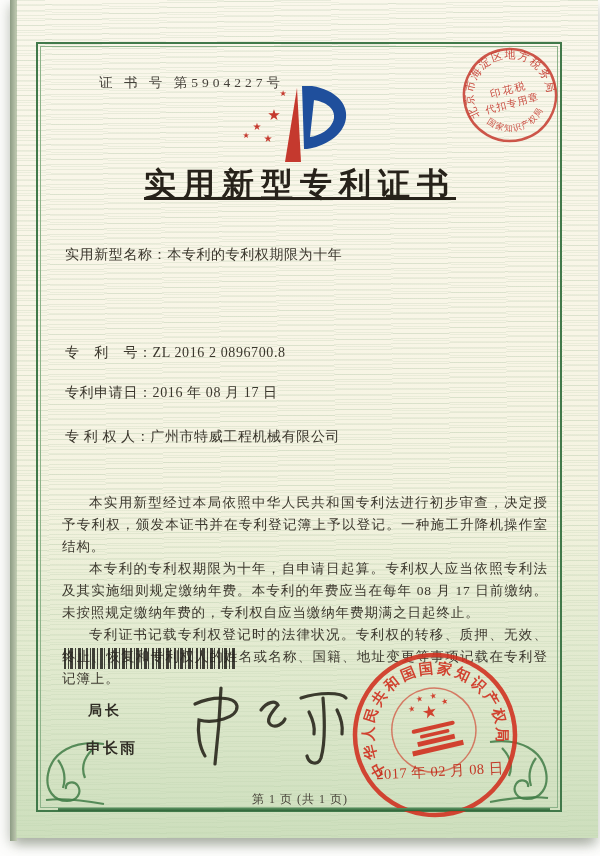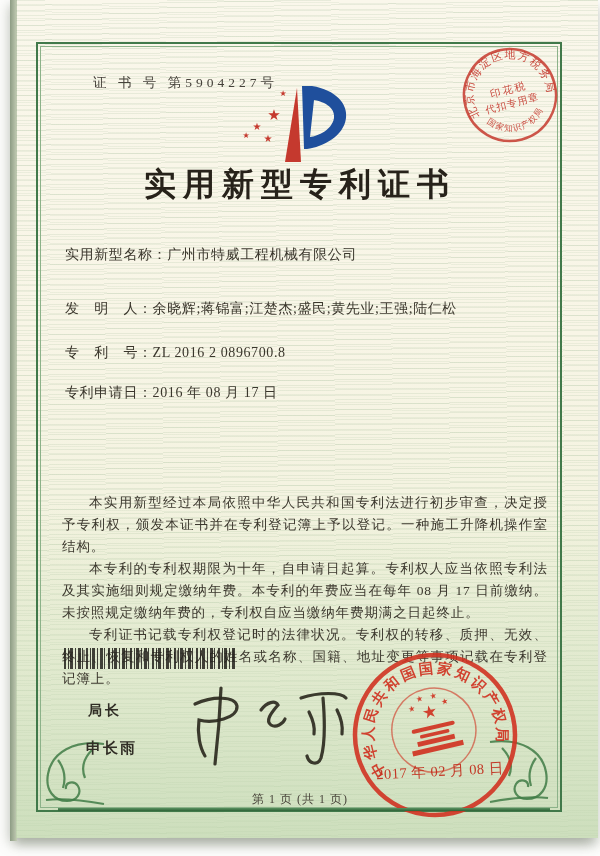--- a/index.html
+++ b/index.html
@@ -26,27 +26,27 @@
   }
   .frame{
     position:absolute;left:20px;top:42px;width:522px;height:766px;
     border:2px solid var(--green,#41794a);
     pointer-events:none;
   }
   .frame::after{
     content:'';position:absolute;inset:2px;border:1px solid #8cb289;
   }
   .cert-no{
-    position:absolute;left:77px;top:74px;font-size:13.5px;letter-spacing:4px;color:#45413a;
+    position:absolute;left:83px;top:74px;font-size:13.5px;letter-spacing:4px;color:#45413a;
   }
   .logo{position:absolute;left:219px;top:80px;}
   .star{font-family:"DejaVu Sans",sans-serif;fill:var(--red,#c5392e);}
   .title{
     position:absolute;left:0;right:14px;top:163px;margin:0;text-align:center;
-    font-size:32px;font-weight:bold;letter-spacing:7px;color:#27221a;
+    font-size:32px;font-weight:bold;letter-spacing:7px;color:#27221a;text-decoration:underline;
   }
   .fieldrow{
     position:absolute;left:49px;white-space:nowrap;font-size:14px;color:#3a362c;letter-spacing:.6px;
   }
   .f0{top:246px}.f1{top:300px}.f2{top:344px}.f3{top:384px}.f4{top:428px}.f5{top:470px}
   .paras{
     position:absolute;left:46px;top:492px;width:486px;color:#3c382e;
     font-size:13.5px;line-height:22px;letter-spacing:.9px;text-align:justify;
   }
   .paras p{margin:0;text-indent:2em;}
@@ -122,30 +122,30 @@
     <text class="star" x="33" y="62" font-size="10" text-anchor="middle">★</text>
     <text class="star" x="11" y="58" font-size="8" text-anchor="middle">★</text>
     <polygon points="62,8 66,82 50,82" fill="#c5392e"></polygon>
     <path fill="#1f4f9c" fill-rule="evenodd" d="M67,6 L77,6 C101,10 113,24 111,38 C109,56 88,67 72,69 L69,69 Z
          M79,20 C95,23 100,31 99,38 C97,50 83,56 75,57 Z"></path>
   </svg>
 
   <h1 class="title">实用新型专利证书</h1>
 
   <div class="fieldrow f0">
-    <span>实用新型名称：</span><span>广州市特威工程机械有限公司</span>
-  </div>
-  <div class="fieldrow f1">
-    <span>发　明　人：</span><span>余晓辉;蒋锦富;江楚杰;盛民;黄先业;王强;陆仁松</span>
+    <span>实用新型名称：</span><span>本专利的专利权期限为十年</span>
   </div>
   <div class="fieldrow f2">
     <span>专　利　号：</span><span>ZL 2016 2 0896700.8</span>
   </div>
   <div class="fieldrow f3">
     <span>专利申请日：</span><span>2016 年 08 月 17 日</span>
+  </div>
+  <div class="fieldrow f4">
+    <span>专 利 权 人：</span><span>广州市特威工程机械有限公司</span>
   </div>
 
   <div class="paras">
     <p>本实用新型经过本局依照中华人民共和国专利法进行初步审查，决定授予专利权，颁发本证书并在专利登记簿上予以登记。一种施工升降机操作室结构。</p>
     <p>本专利的专利权期限为十年，自申请日起算。专利权人应当依照专利法及其实施细则规定缴纳年费。本专利的年费应当在每年 08 月 17 日前缴纳。未按照规定缴纳年费的，专利权自应当缴纳年费期满之日起终止。</p>
     <p>专利证书记载专利权登记时的法律状况。专利权的转移、质押、无效、终止、恢复和专利权人的姓名或名称、国籍、地址变更等事项记载在专利登记簿上。</p>
   </div>
 
   <div class="barcode"></div>
 

